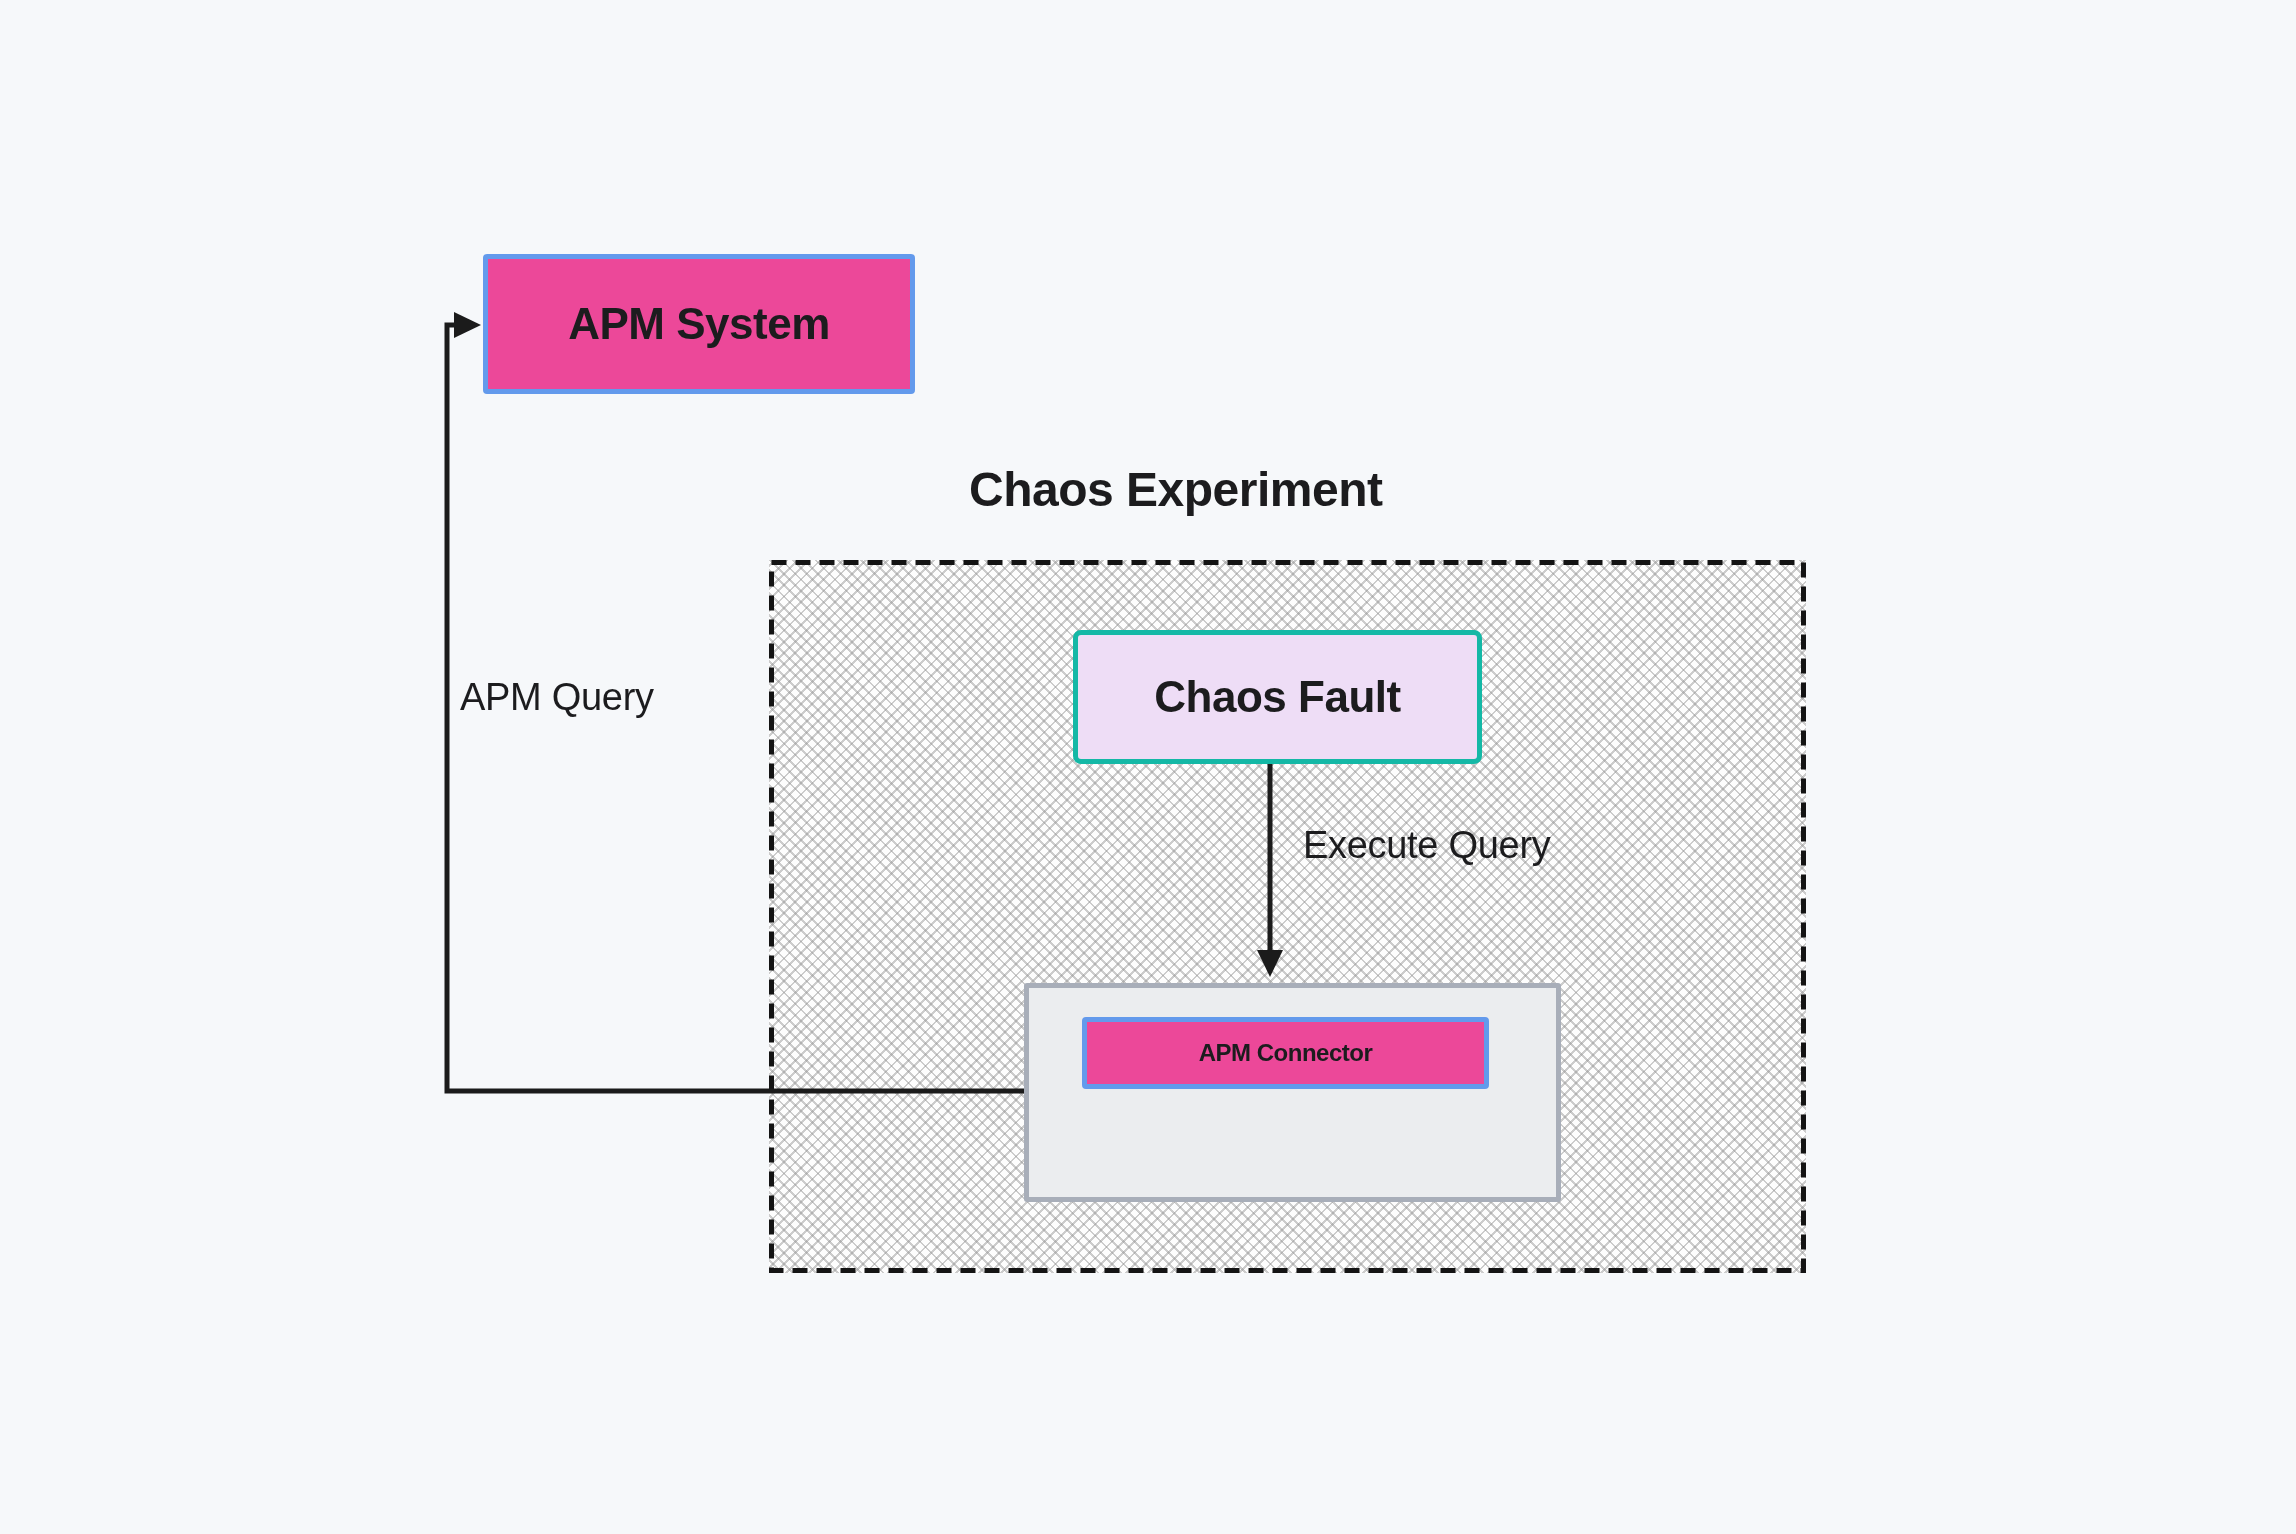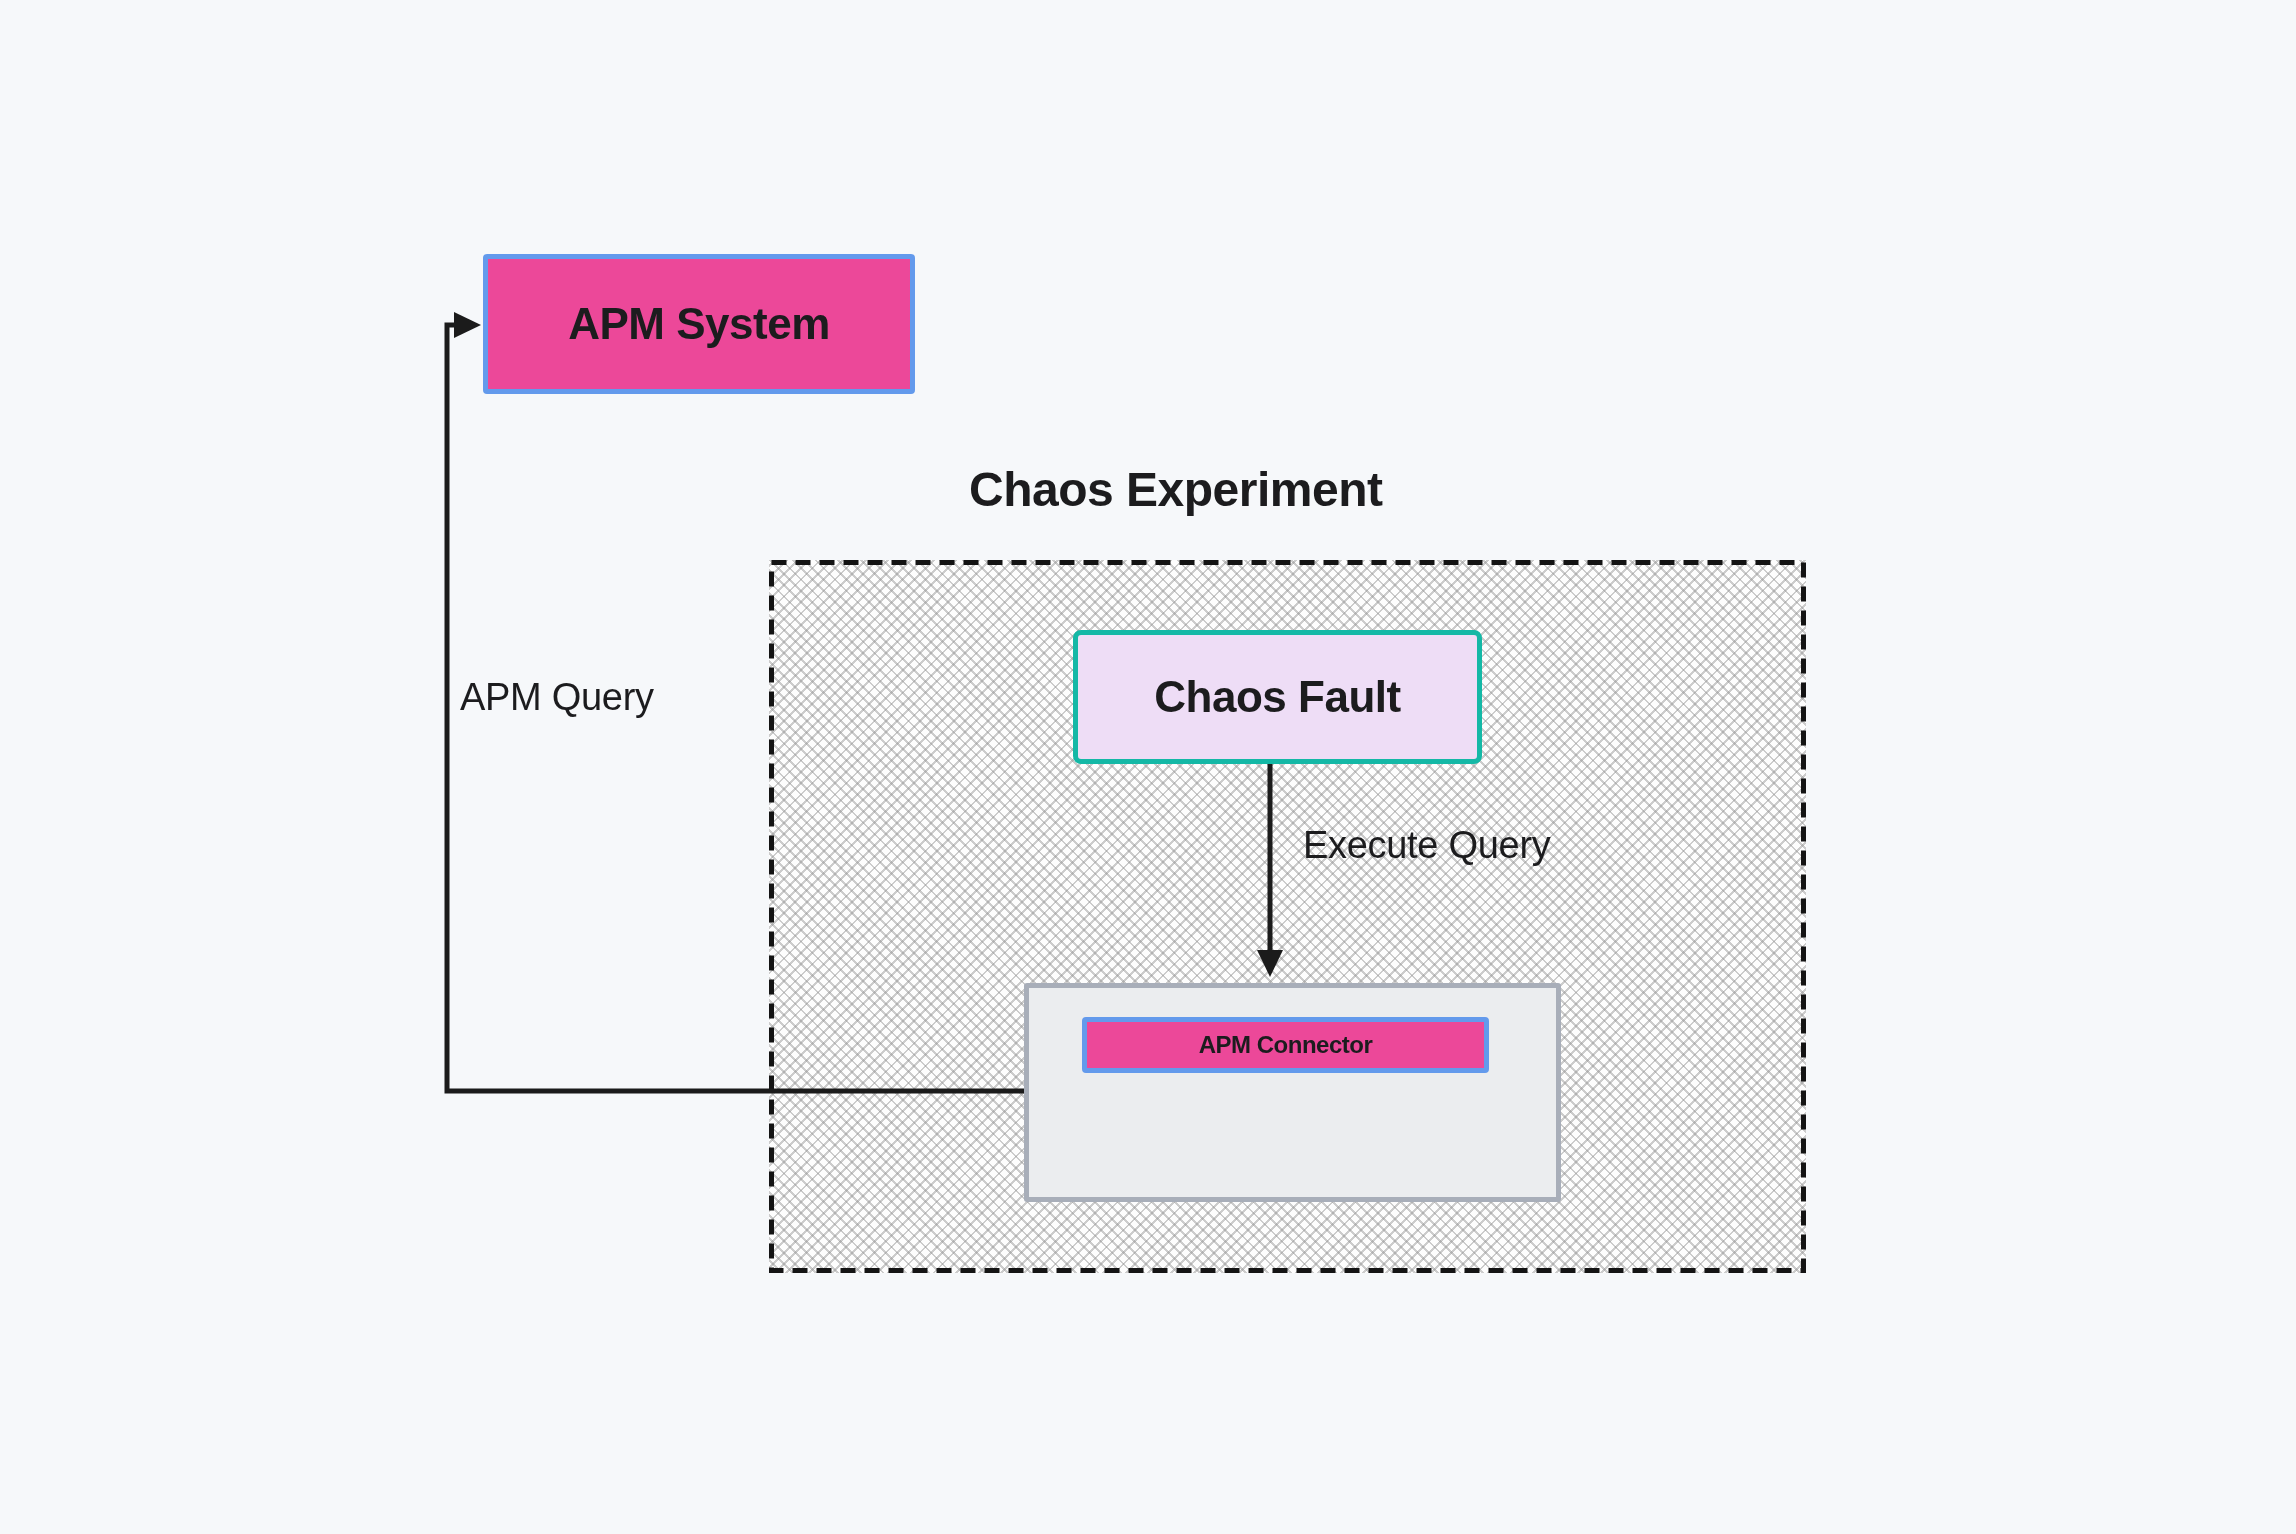--- a/index.html
+++ b/index.html
@@ -57,21 +57,21 @@
   }
   .apm-probe {
     left: 1024px; top: 983px; width: 537px; height: 219px;
     display: block;
     background: #ebedef;
     border: 5px solid #a8aeb9;
     border-radius: 3px;
   }
   .apm-connector {
     position: absolute;
-    left: 53px; top: 29px; width: 407px; height: 56px;
+    left: 53px; top: 29px; width: 407px; height: 72px;
     font-size: 24px; font-weight: 600;
     border-width: 4px;
     border-radius: 4px;
   }
   .probe-label {
     position: absolute;
     left: 0; right: 0; top: 132px;
     text-align: center;
     font-size: 38px; font-weight: 600;
     letter-spacing: -0.5px;

